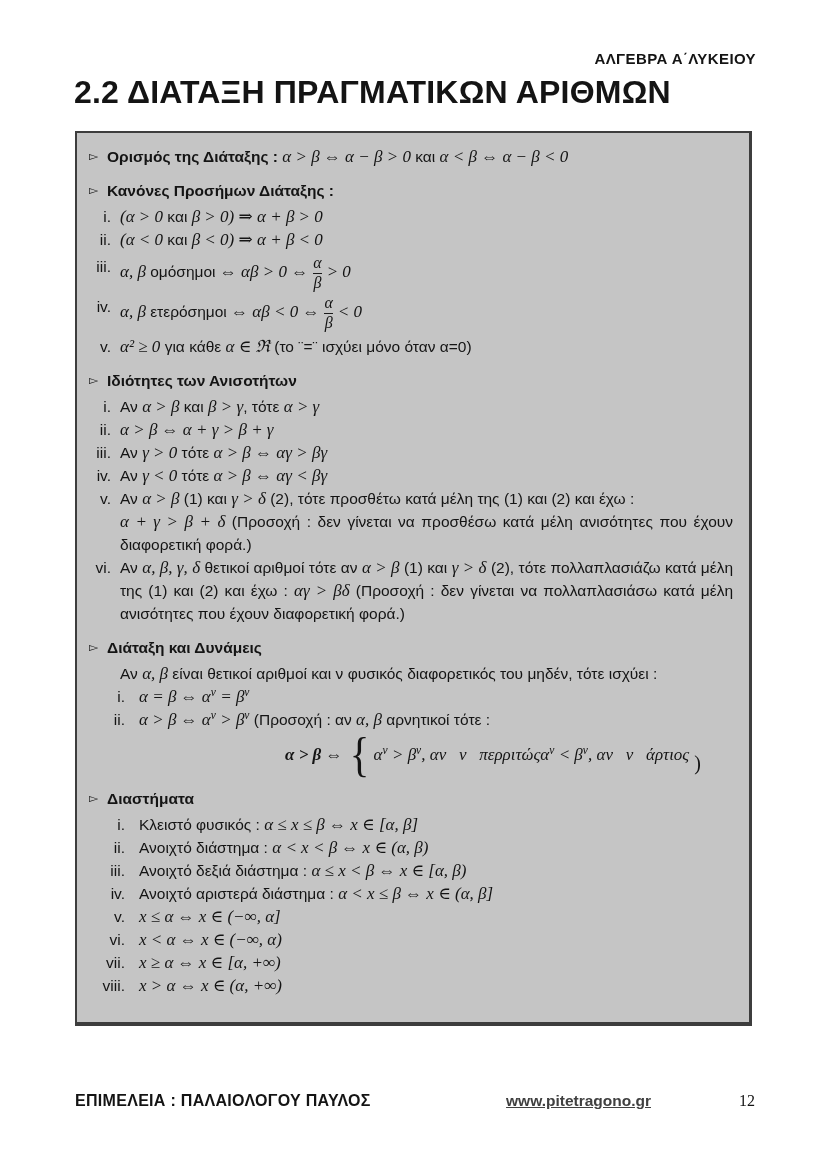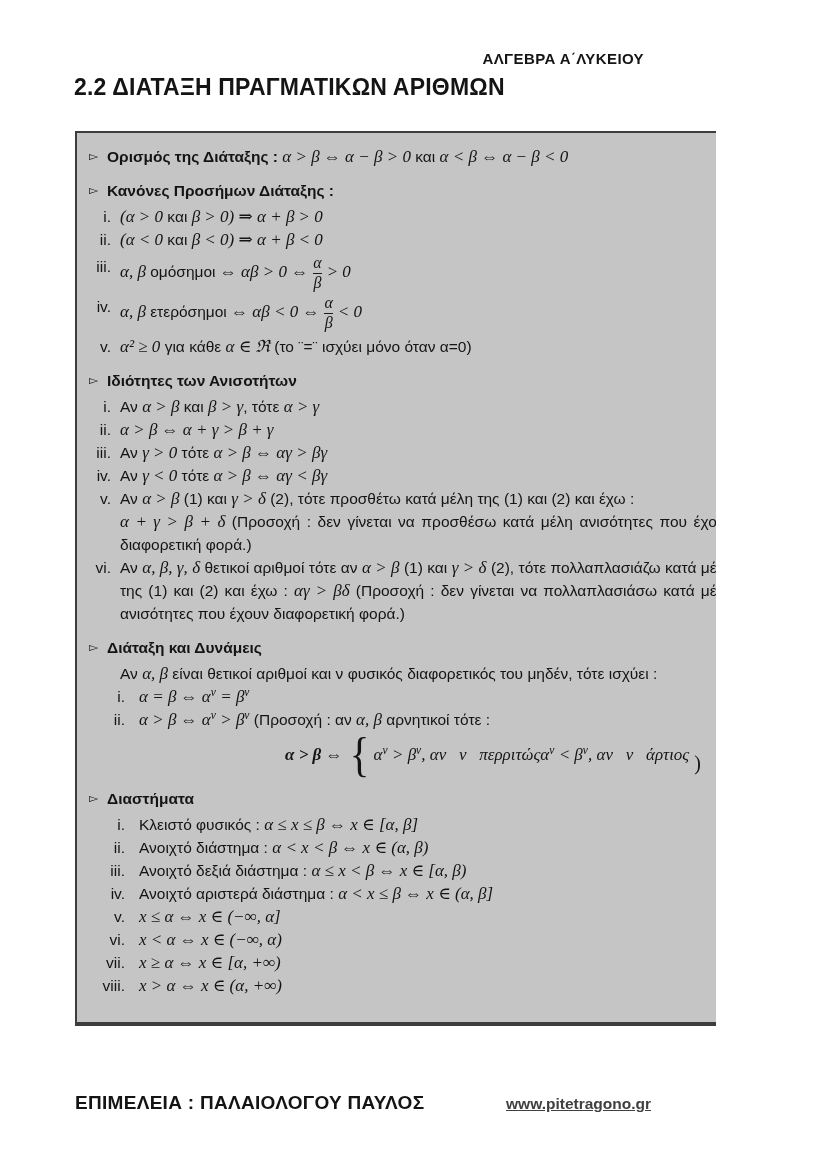--- a/index.html
+++ b/index.html
@@ -1,20 +1,20 @@
 <!DOCTYPE html>
 <html><head>
 <meta charset="utf-8">
 <style>
   html,body{margin:0;padding:0;background:#ffffff;}
-  .page{position:relative;width:716px;height:1171px;background:#ffffff;
+  .page{position:relative;width:828px;height:1171px;background:#ffffff;
         font-family:"Liberation Sans","DejaVu Sans",sans-serif;color:#141414;overflow:hidden;}
 
   .course{position:absolute;top:50px;right:72px;font-size:15px;font-weight:700;letter-spacing:.4px;}
-  .title{position:absolute;top:74px;left:74px;font-size:23px;font-weight:700;letter-spacing:.2px;}
+  .title{position:absolute;top:74px;left:74px;font-size:32px;font-weight:700;letter-spacing:.2px;}
 
   .box{position:absolute;left:75px;top:131px;width:677px;height:895px;box-sizing:border-box;
        background:#c5c5c5;border:2px solid #3d3d3d;border-right-width:3px;border-bottom-width:4px;
        padding:10px 16px 0 12px;font-size:15.5px;line-height:23px;}
 
   .sec{margin-bottom:11px;}
   .hline{display:flex;margin:2px 0 3px 0;}
   .bullet{width:18px;flex:none;font-size:12px;line-height:23px;color:#111;}
   .htext{flex:1;}
 
@@ -38,21 +38,21 @@
 
   .cases{display:flex;align-items:center;margin:2px 0 4px 196px;line-height:22px;}
   .cases-lhs{margin-right:5px;font-weight:bold;}
   .brace{font-family:"Liberation Serif","DejaVu Serif",serif;font-size:48px;font-weight:300;
          line-height:.9;margin-right:3px;transform:scaleX(.85);}
   .cases-col{display:flex;flex-direction:row;}
   .cases-close{font-family:"Liberation Serif","DejaVu Serif",serif;font-size:20px;margin-left:5px;
                align-self:center;padding-top:16px;}
 
   .footer{position:absolute;left:75px;top:1092px;width:680px;display:flex;align-items:baseline;}
-  .credit{font-weight:700;font-size:19px;letter-spacing:.3px;}
+  .credit{font-weight:700;font-size:16px;letter-spacing:.3px;}
   .site{margin-left:auto;color:#404040;font-weight:700;font-size:15.5px;text-decoration:underline;cursor:pointer;}
   .pagenum{width:104px;text-align:right;font-family:"Liberation Serif","DejaVu Serif",serif;font-size:16px;}
 </style>
 </head>
 <body>
 
 <div class="page">
 
   <div class="course">ΑΛΓΕΒΡΑ  Α΄ΛΥΚΕΙΟΥ</div>
   <div class="title">2.2 ΔΙΑΤΑΞΗ ΠΡΑΓΜΑΤΙΚΩΝ ΑΡΙΘΜΩΝ</div>

